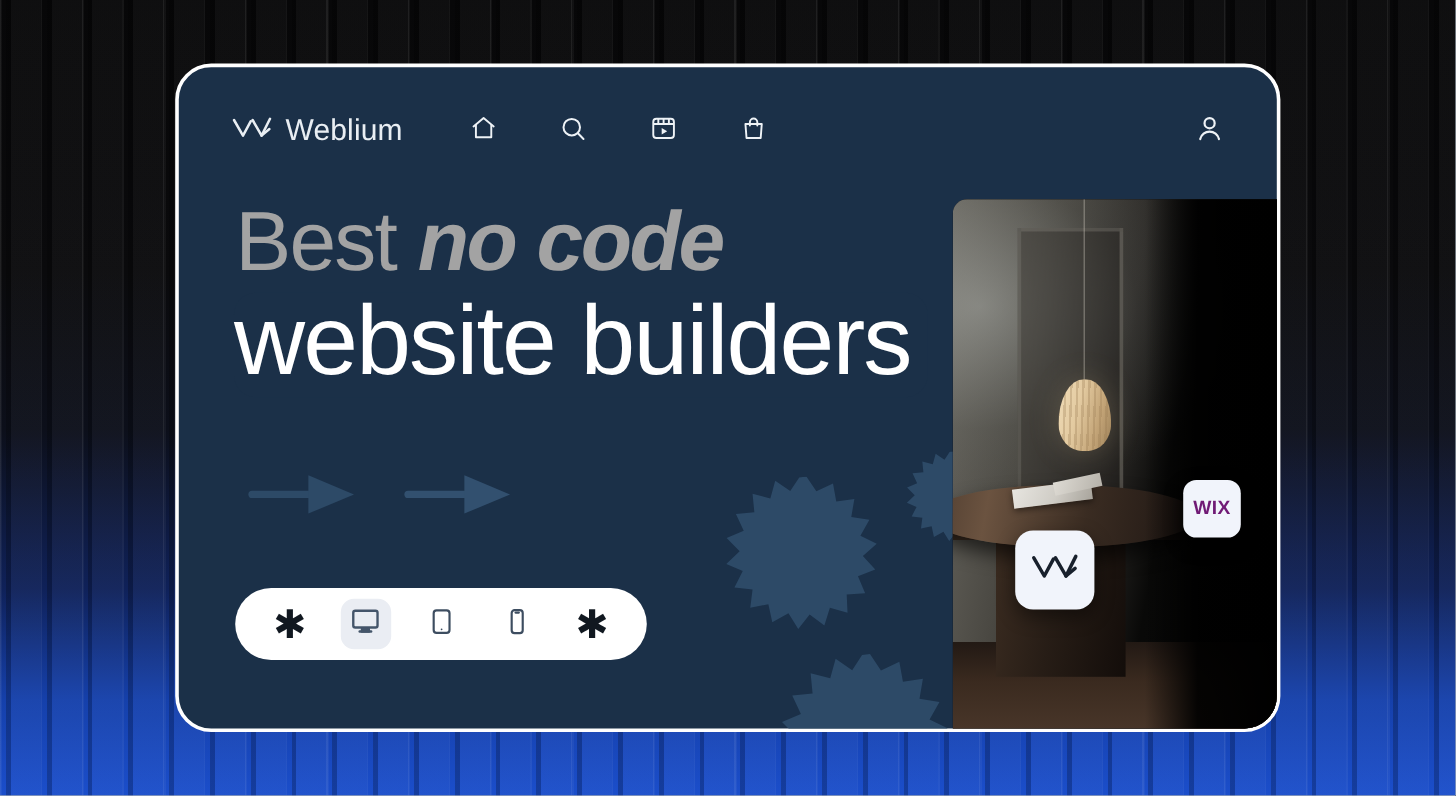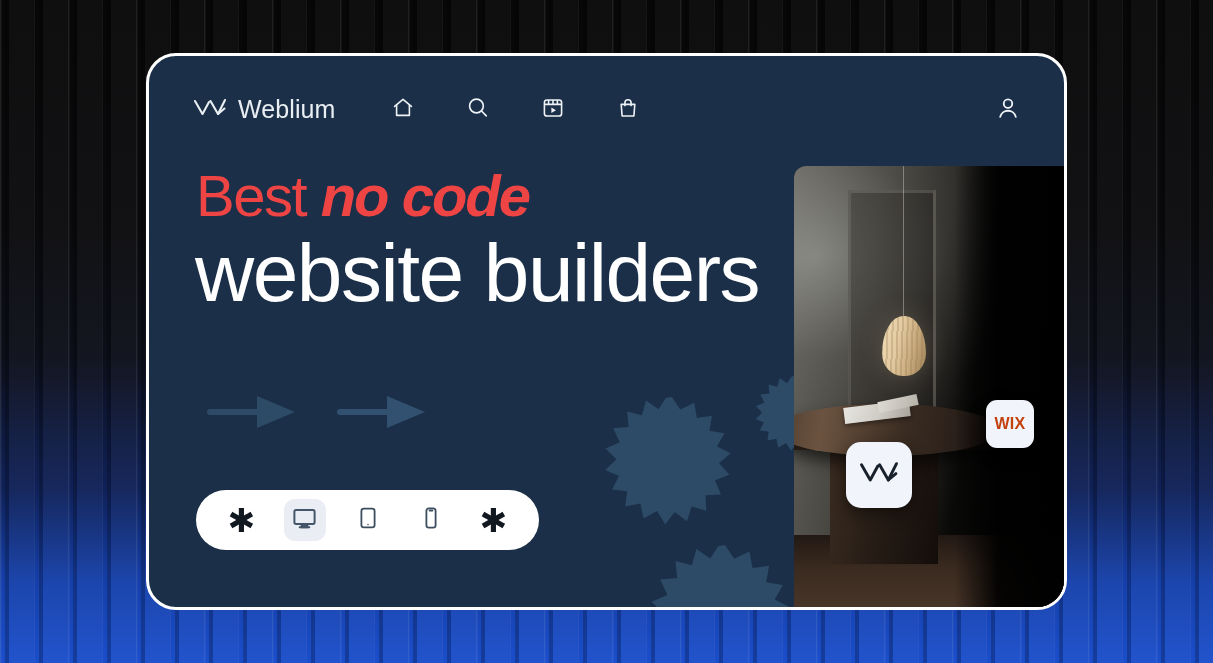--- a/index.html
+++ b/index.html
@@ -120,21 +120,21 @@
   
   #headline {
     position: absolute;
     left: 47px; top: 112px;
     z-index: 12;
     line-height: 0.95;
     white-space: nowrap;
   }
   .headline-line { display: block; position: relative; }
   #headline-line-1 {
-    font-size: 58px; font-weight: 400; color: #ef4444;
+    font-size: 70px; font-weight: 400; color: #a3a3a3;
     letter-spacing: -1.5px;
   }
   #headline-em {
     font-style: italic; font-weight: 700;
     letter-spacing: -2px;
   }
   #headline-line-2-wrap {
     display: inline-block;
     background: #1b3048;
     border-radius: 18px;
@@ -261,21 +261,21 @@
     left: 846px; top: 442px;
     width: 66px; height: 66px;
     border-radius: 15px;
   }
   #badge-wix {
     left: 986px; top: 400px;
     width: 48px; height: 48px;
     border-radius: 11px;
   }
   #badge-wix-label {
-    font-size: 16px; font-weight: 700; color: #c2410c; letter-spacing: .3px;
+    font-size: 16px; font-weight: 700; color: #701a75; letter-spacing: .3px;
   }
 </style>
 </head>
 <body>
 
 <div id="backdrop">
 
   <div id="hero-card">
 
     <div class="burst" id="burst-large"></div>

